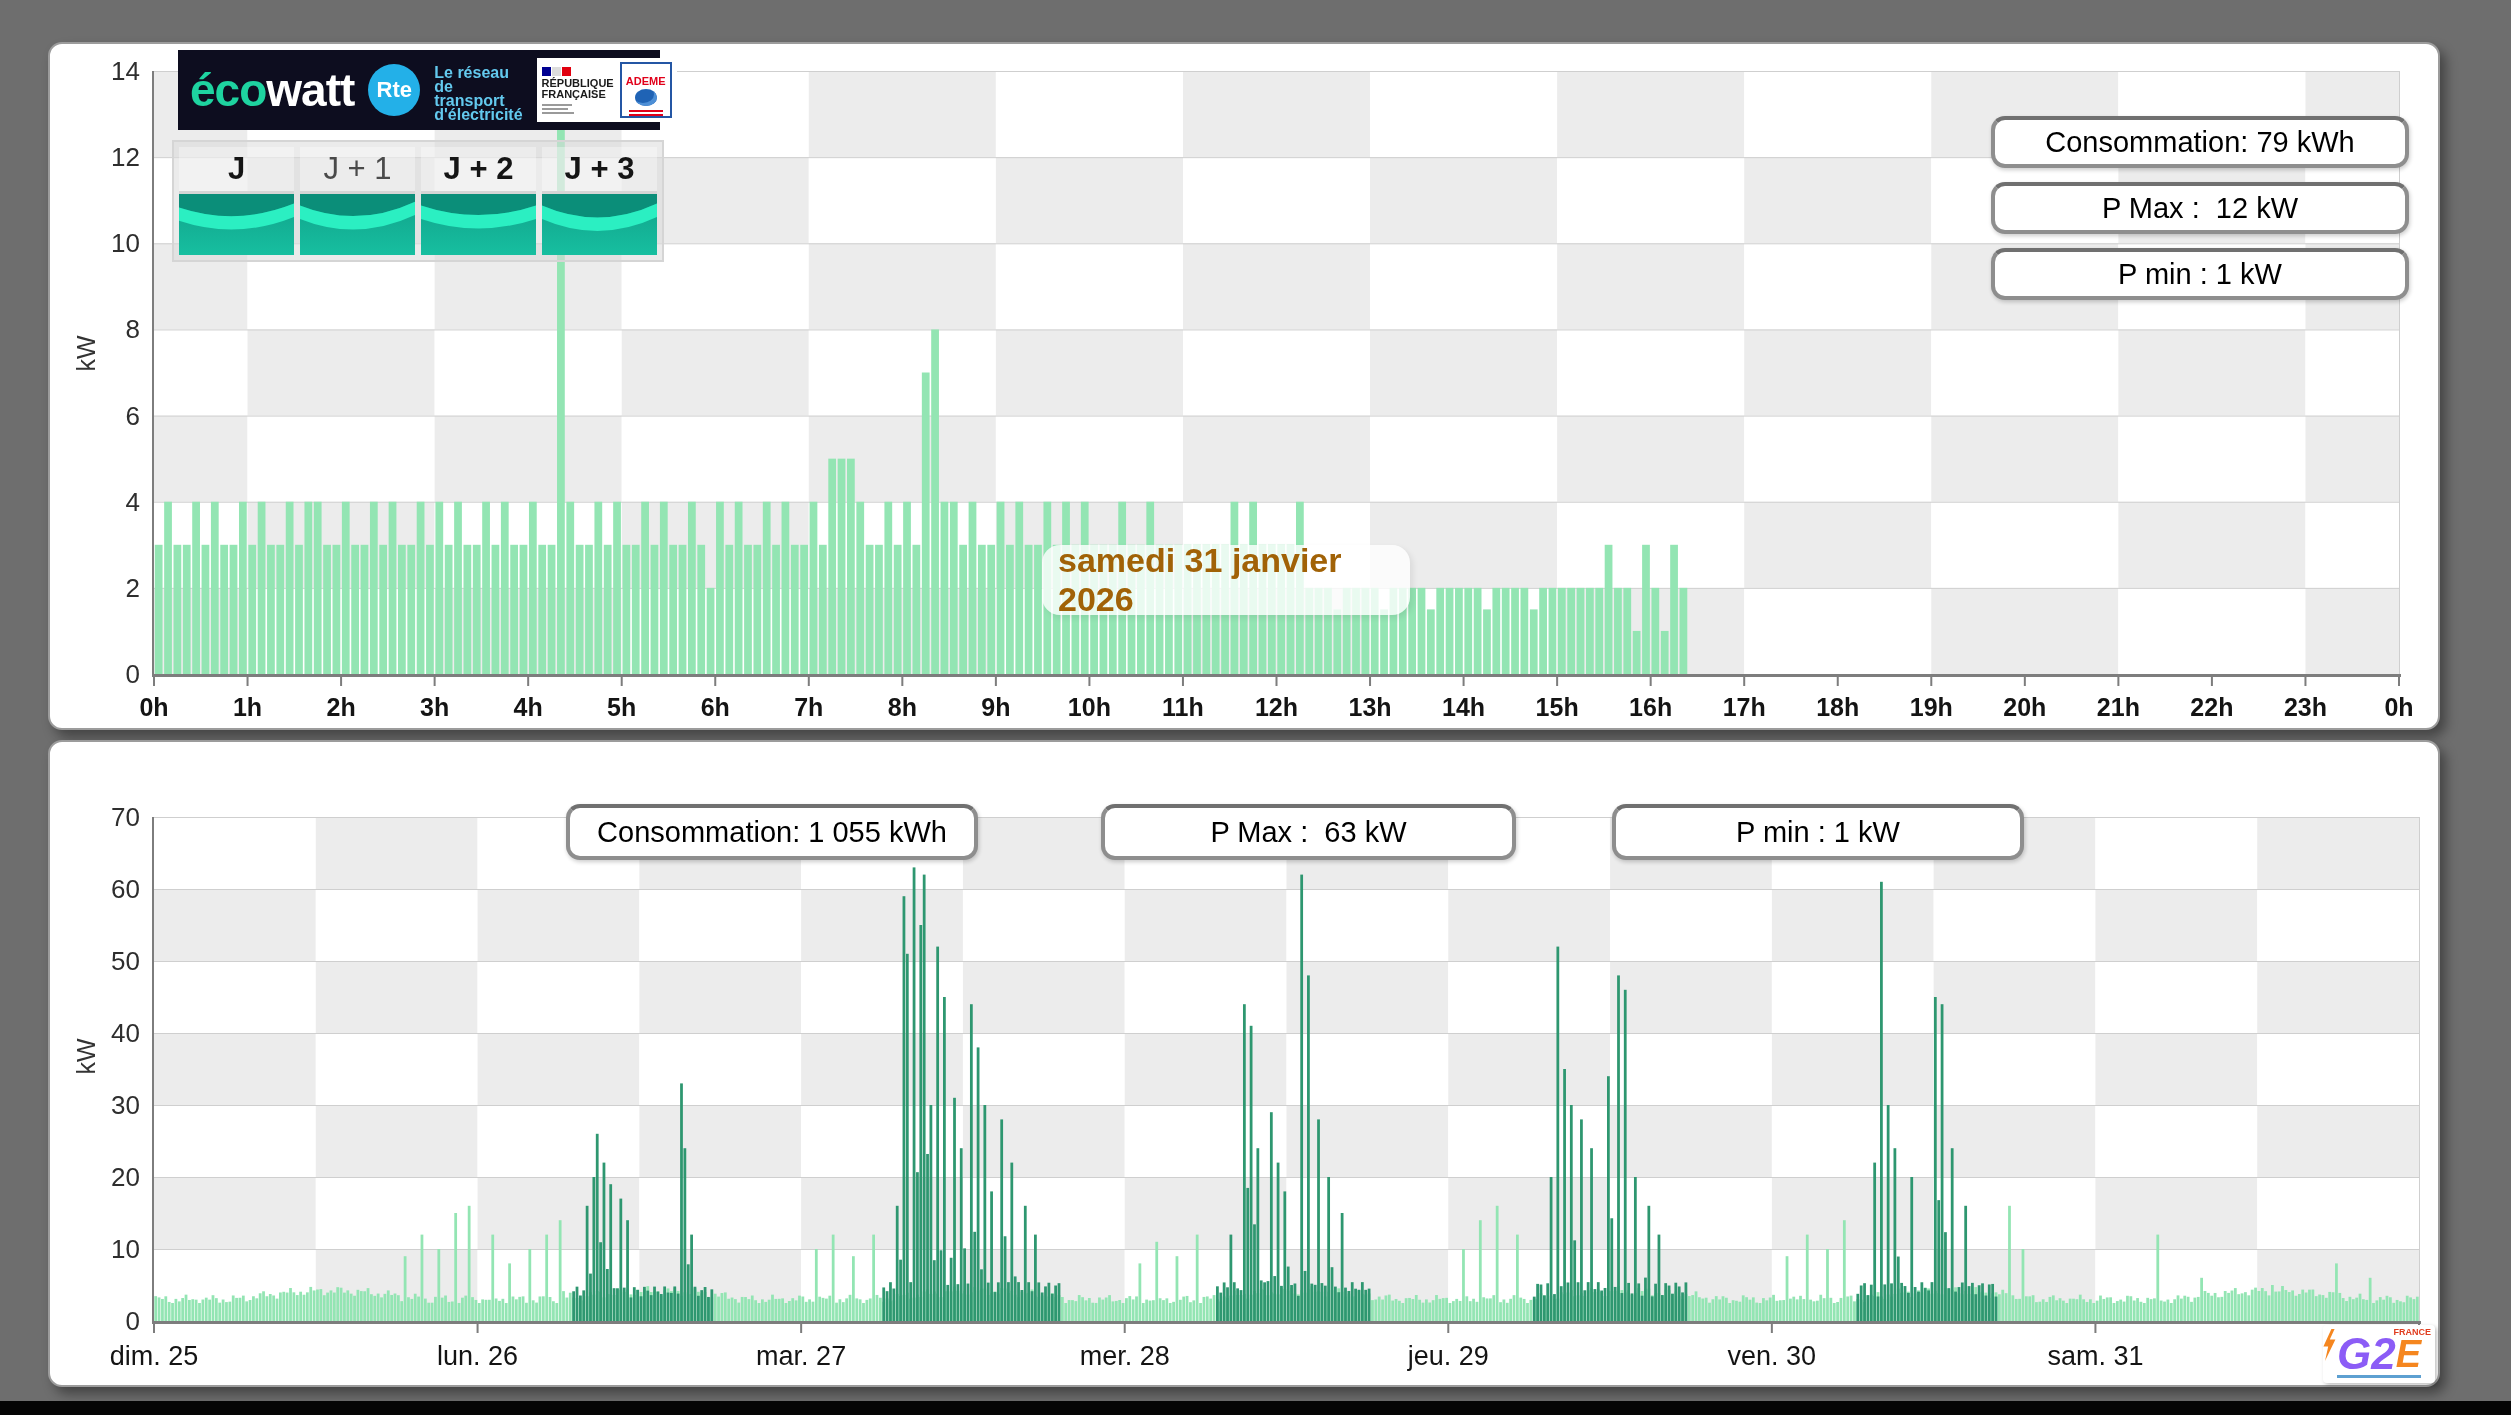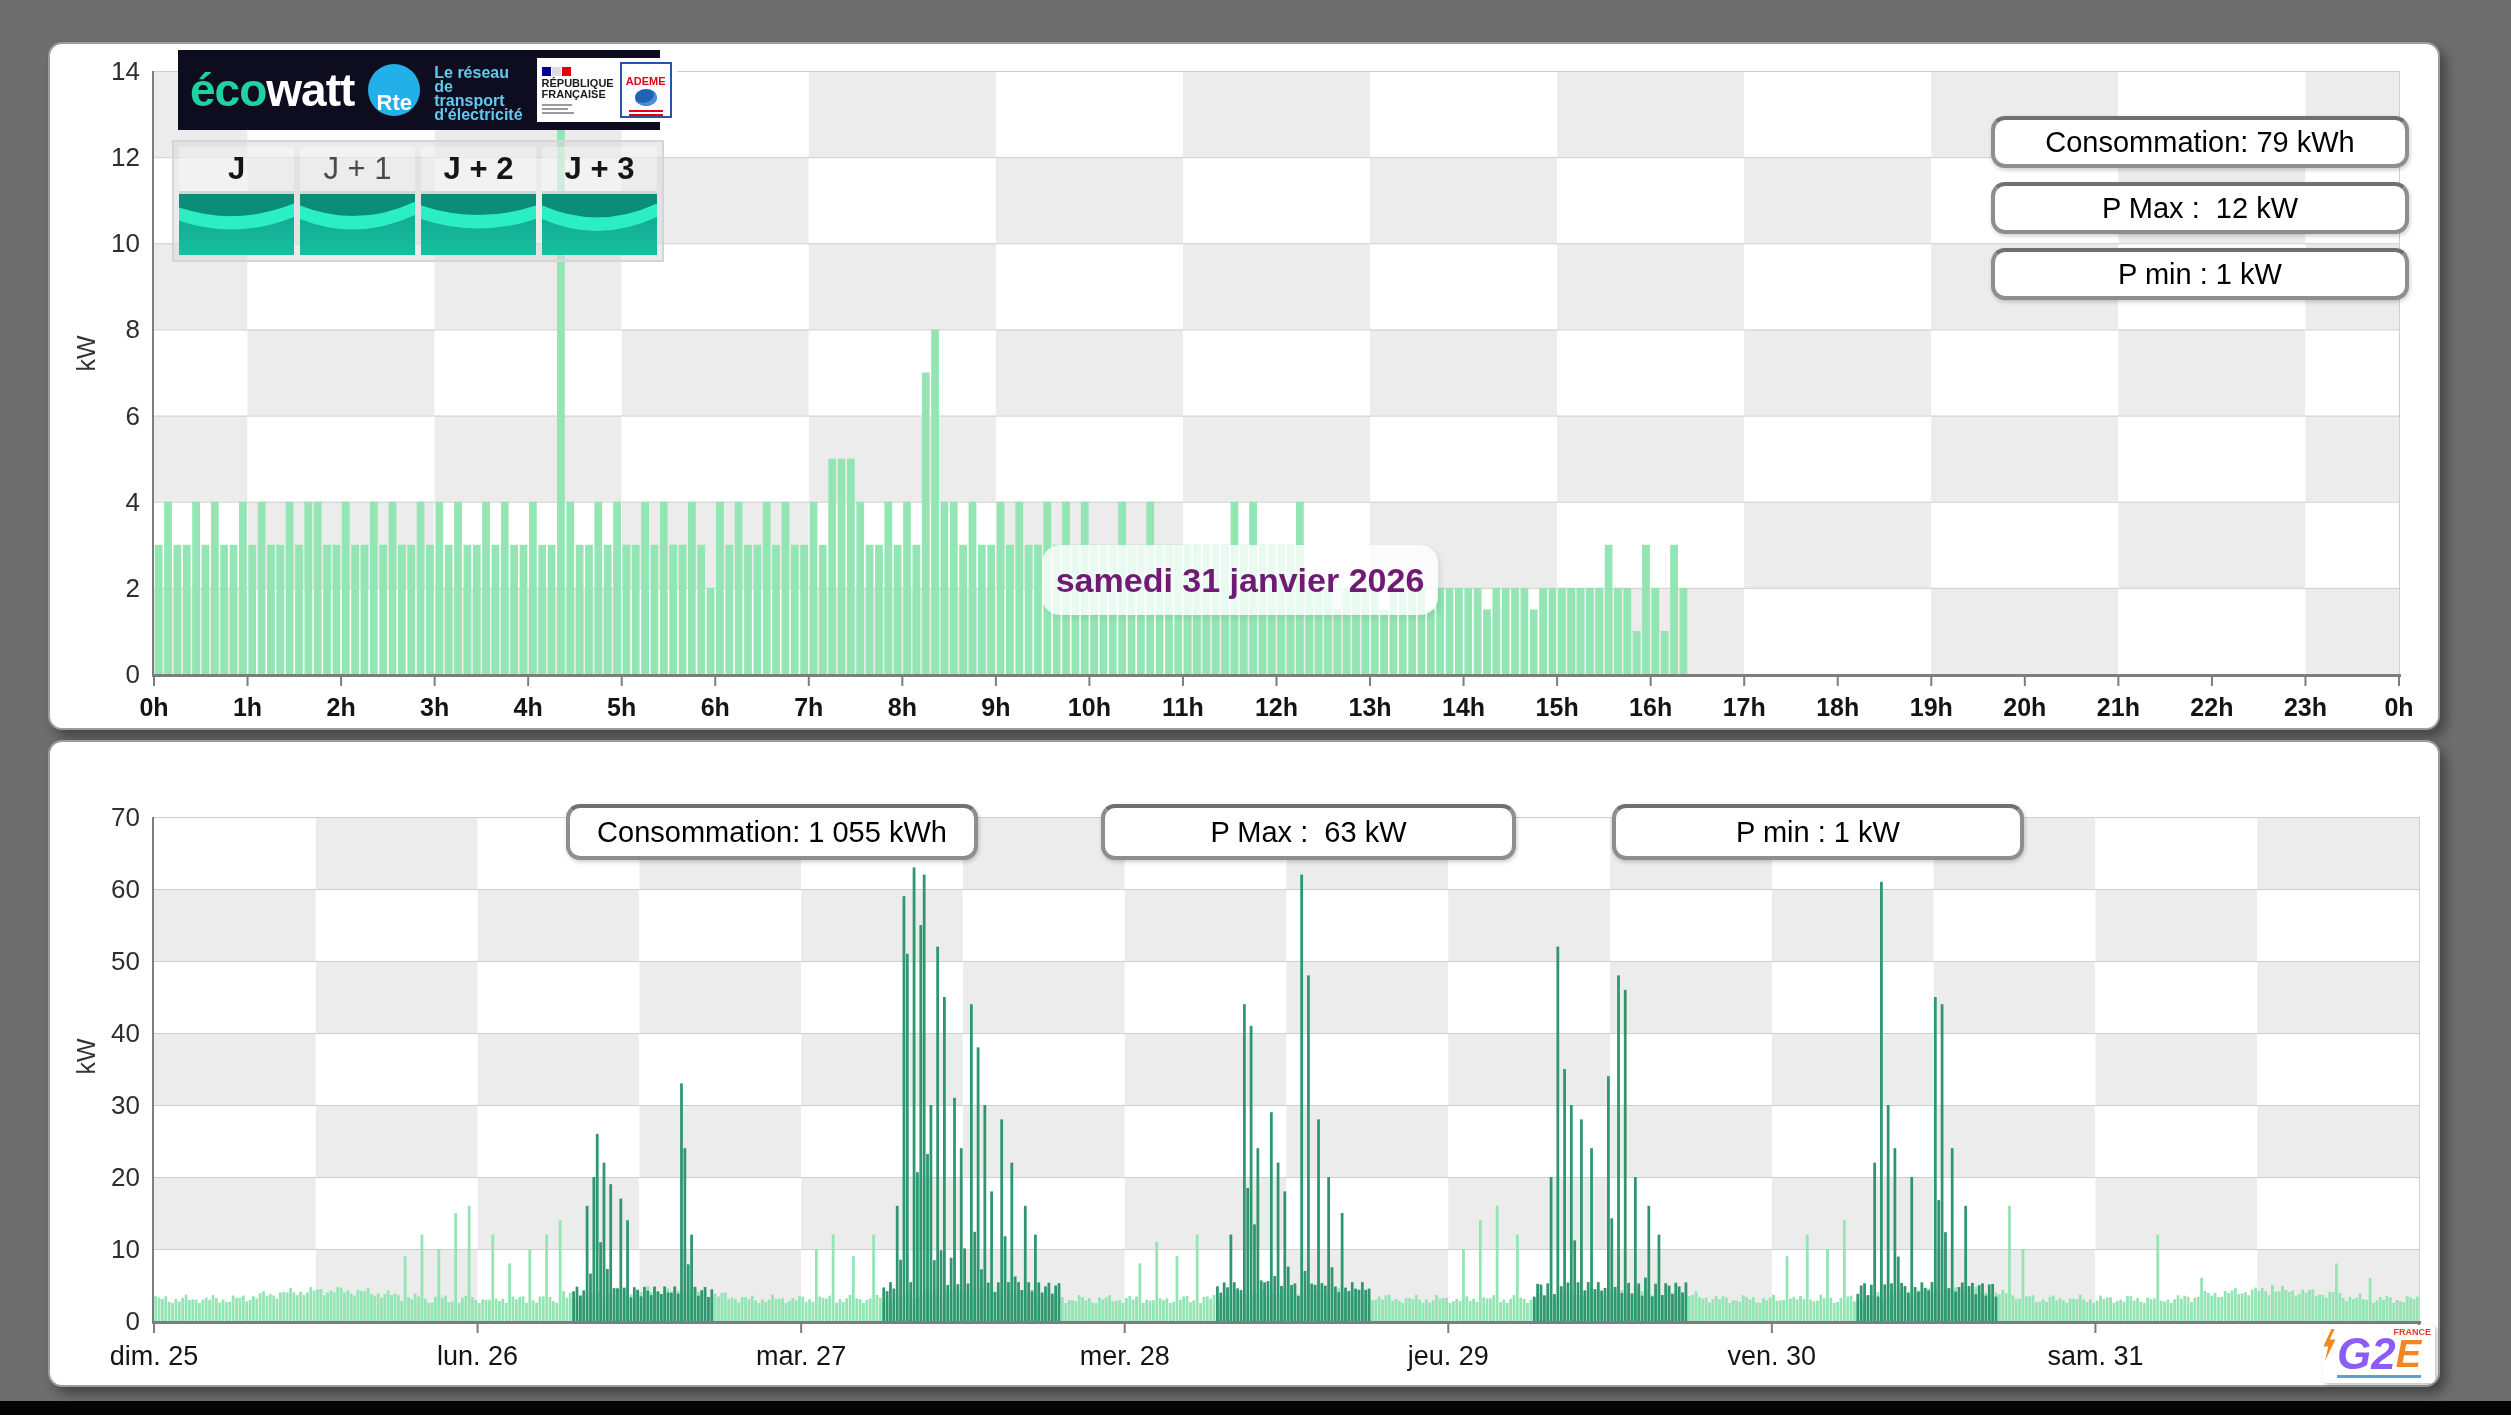--- a/index.html
+++ b/index.html
@@ -22,21 +22,21 @@
   .kw-label{position:absolute;left:6px;top:295px;width:60px;text-align:center;font-size:25px;color:#333;
             transform:rotate(-90deg);}
 
   
   .logo-banner{position:absolute;left:128px;top:6px;width:482px;height:80px;background:#0d0d1f;
                display:flex;align-items:center;gap:14px;padding:0 12px;}
   .ecowatt{font-size:46px;font-weight:700;letter-spacing:-1px;line-height:1;}
   .ecowatt .eco{color:#1ed3a0;}
   .ecowatt .watt{color:#ffffff;}
   .rte-circle{width:52px;height:52px;border-radius:50%;background:#23b0e8;color:#fff;display:flex;
-              align-items:flex-end;justify-content:center;font-size:22px;font-weight:700;flex:0 0 auto;}
+              align-items:center;justify-content:center;font-size:22px;font-weight:700;flex:0 0 auto;}
   .rte-tagline{display:flex;flex-direction:column;font-size:16px;line-height:14px;color:#63c9ee;font-weight:700;margin-top:8px;}
   .gov-box{margin-left:auto;background:#ffffff;height:64px;width:150px;display:flex;align-items:center;
            gap:6px;padding:4px 5px;}
   .rf{display:flex;flex-direction:column;gap:2px;}
   .flag{display:flex;gap:1px;}
   .flag i{display:block;width:9px;height:9px;}
   .flag .b{background:#000091;} .flag .w{background:#ddd;} .flag .r{background:#e1000f;}
   .rf-name{display:flex;flex-direction:column;font-size:11px;line-height:11px;font-weight:700;color:#1a1a1a;}
   .motto-lines i{display:block;height:2px;background:#9a9a9a;margin-top:2px;}
   .motto-lines i:nth-child(1){width:30px;} .motto-lines i:nth-child(2){width:26px;} .motto-lines i:nth-child(3){width:32px;}
@@ -62,23 +62,23 @@
             display:flex;align-items:center;justify-content:center;font-size:30px;font-weight:700;color:#000;
             box-shadow:2px 3px 5px rgba(0,0,0,.15);}
   .stat-box{position:absolute;background:#fff;border:4px solid #8e8e8e;border-top-color:#707070;border-radius:14px;
             display:flex;align-items:center;justify-content:center;font-size:29px;color:#000;white-space:pre;
             box-shadow:1px 2px 4px rgba(0,0,0,.2);}
   .panel.top .stat-box{left:1941px;width:418px;height:52px;}
   .st1{top:72px;} .st2{top:138px;} .st3{top:204px;}
   .panel.bottom .stat-box{top:62px;height:56px;}
   .sb1{left:516px;width:412px;} .sb2{left:1051px;width:415px;} .sb3{left:1562px;width:412px;}
 
-  .date-label{position:absolute;left:992px;top:501px;width:396px;height:70px;background:rgba(255,255,255,.8);
+  .date-label{position:absolute;left:992px;top:501px;width:368px;height:70px;background:rgba(255,255,255,.8);
               border-radius:18px;display:flex;align-items:center;justify-content:center;font-size:34px;
-              font-weight:700;color:#701a75;box-shadow:3px 3px 6px rgba(0,0,0,.08);}
+              font-weight:700;color:#a16207;box-shadow:3px 3px 6px rgba(0,0,0,.08);padding-left:16px;}
 
   
   .g2e{position:absolute;right:3px;bottom:2px;width:112px;height:58px;background:#fff;border-radius:4px;
        box-shadow:2px 2px 4px rgba(0,0,0,.25);display:flex;align-items:center;justify-content:center;}
   .g2e .g2{font-size:44px;font-weight:700;font-style:italic;color:#8b5cf6;line-height:1;}
   .g2e .bolt{width:16px;height:40px;margin:0 -2px;}
   .g2e .e{font-size:38px;font-weight:700;font-style:italic;color:#f5861f;line-height:1;}
   .g2e .france{position:absolute;right:4px;top:2px;font-size:9px;font-weight:700;color:#e03c1e;}
   .g2e .g2e-line{position:absolute;left:14px;bottom:5px;width:84px;height:3px;background:#1878be;opacity:.7;}
 </style>

